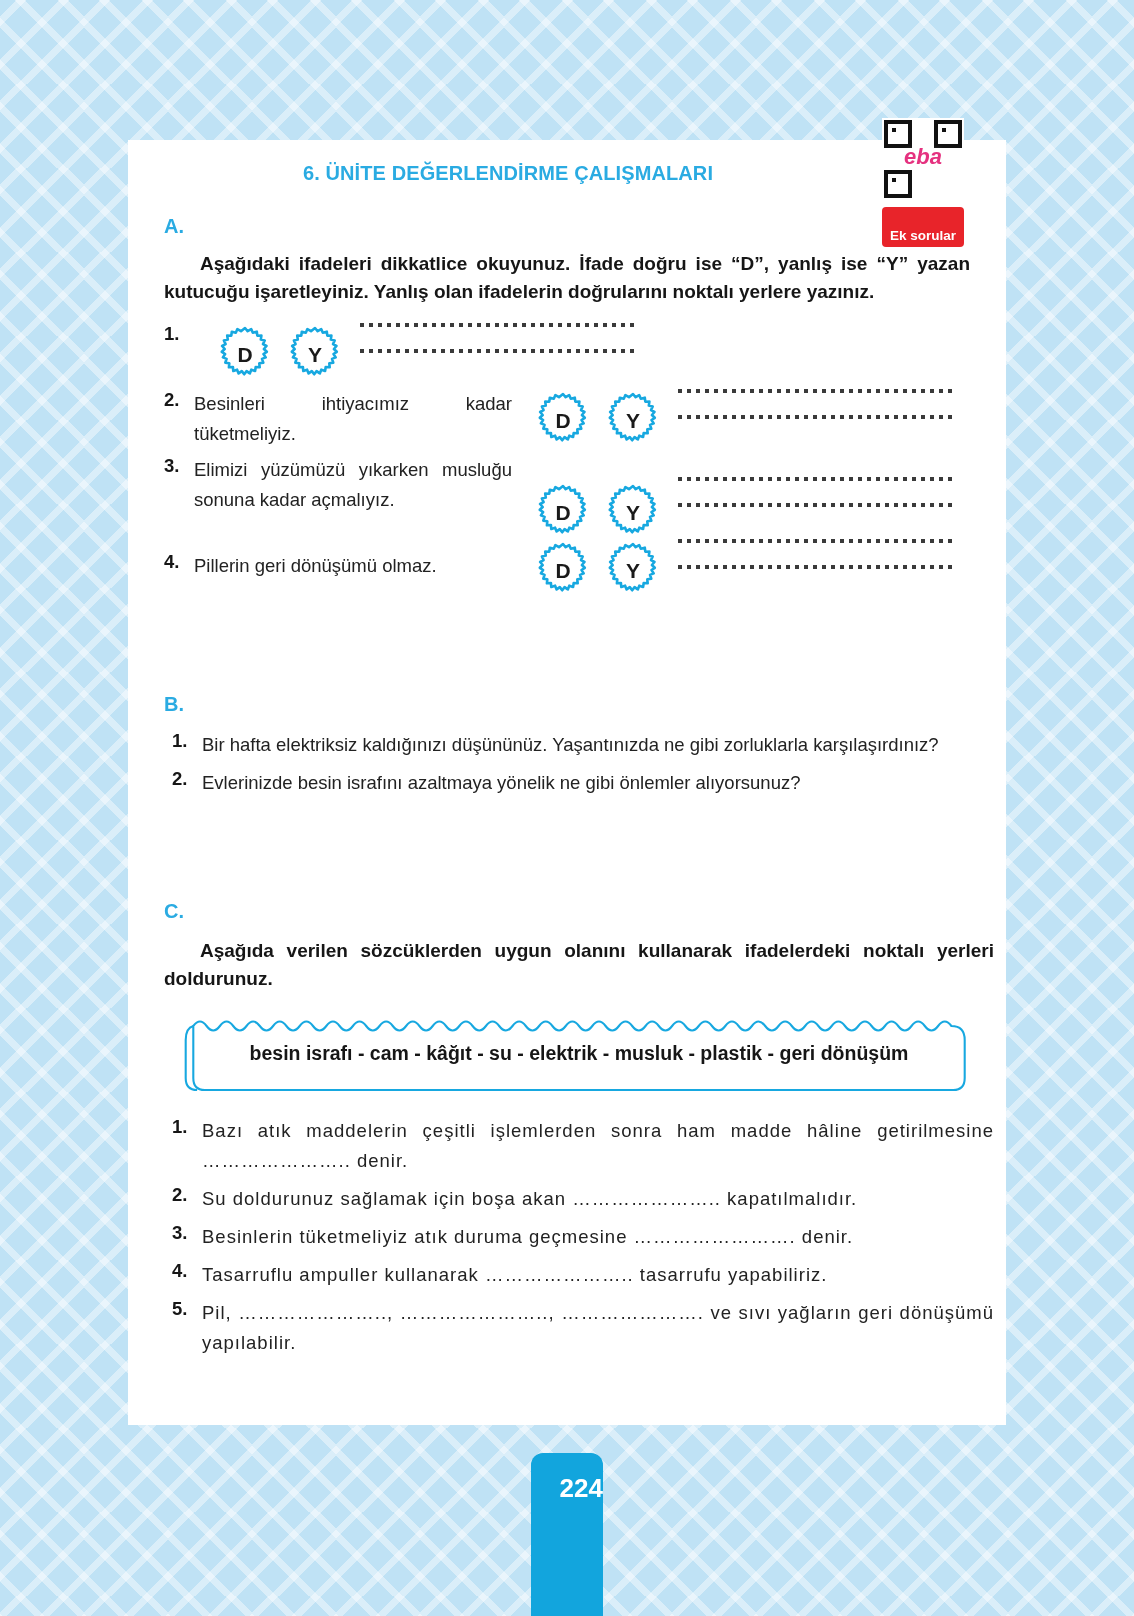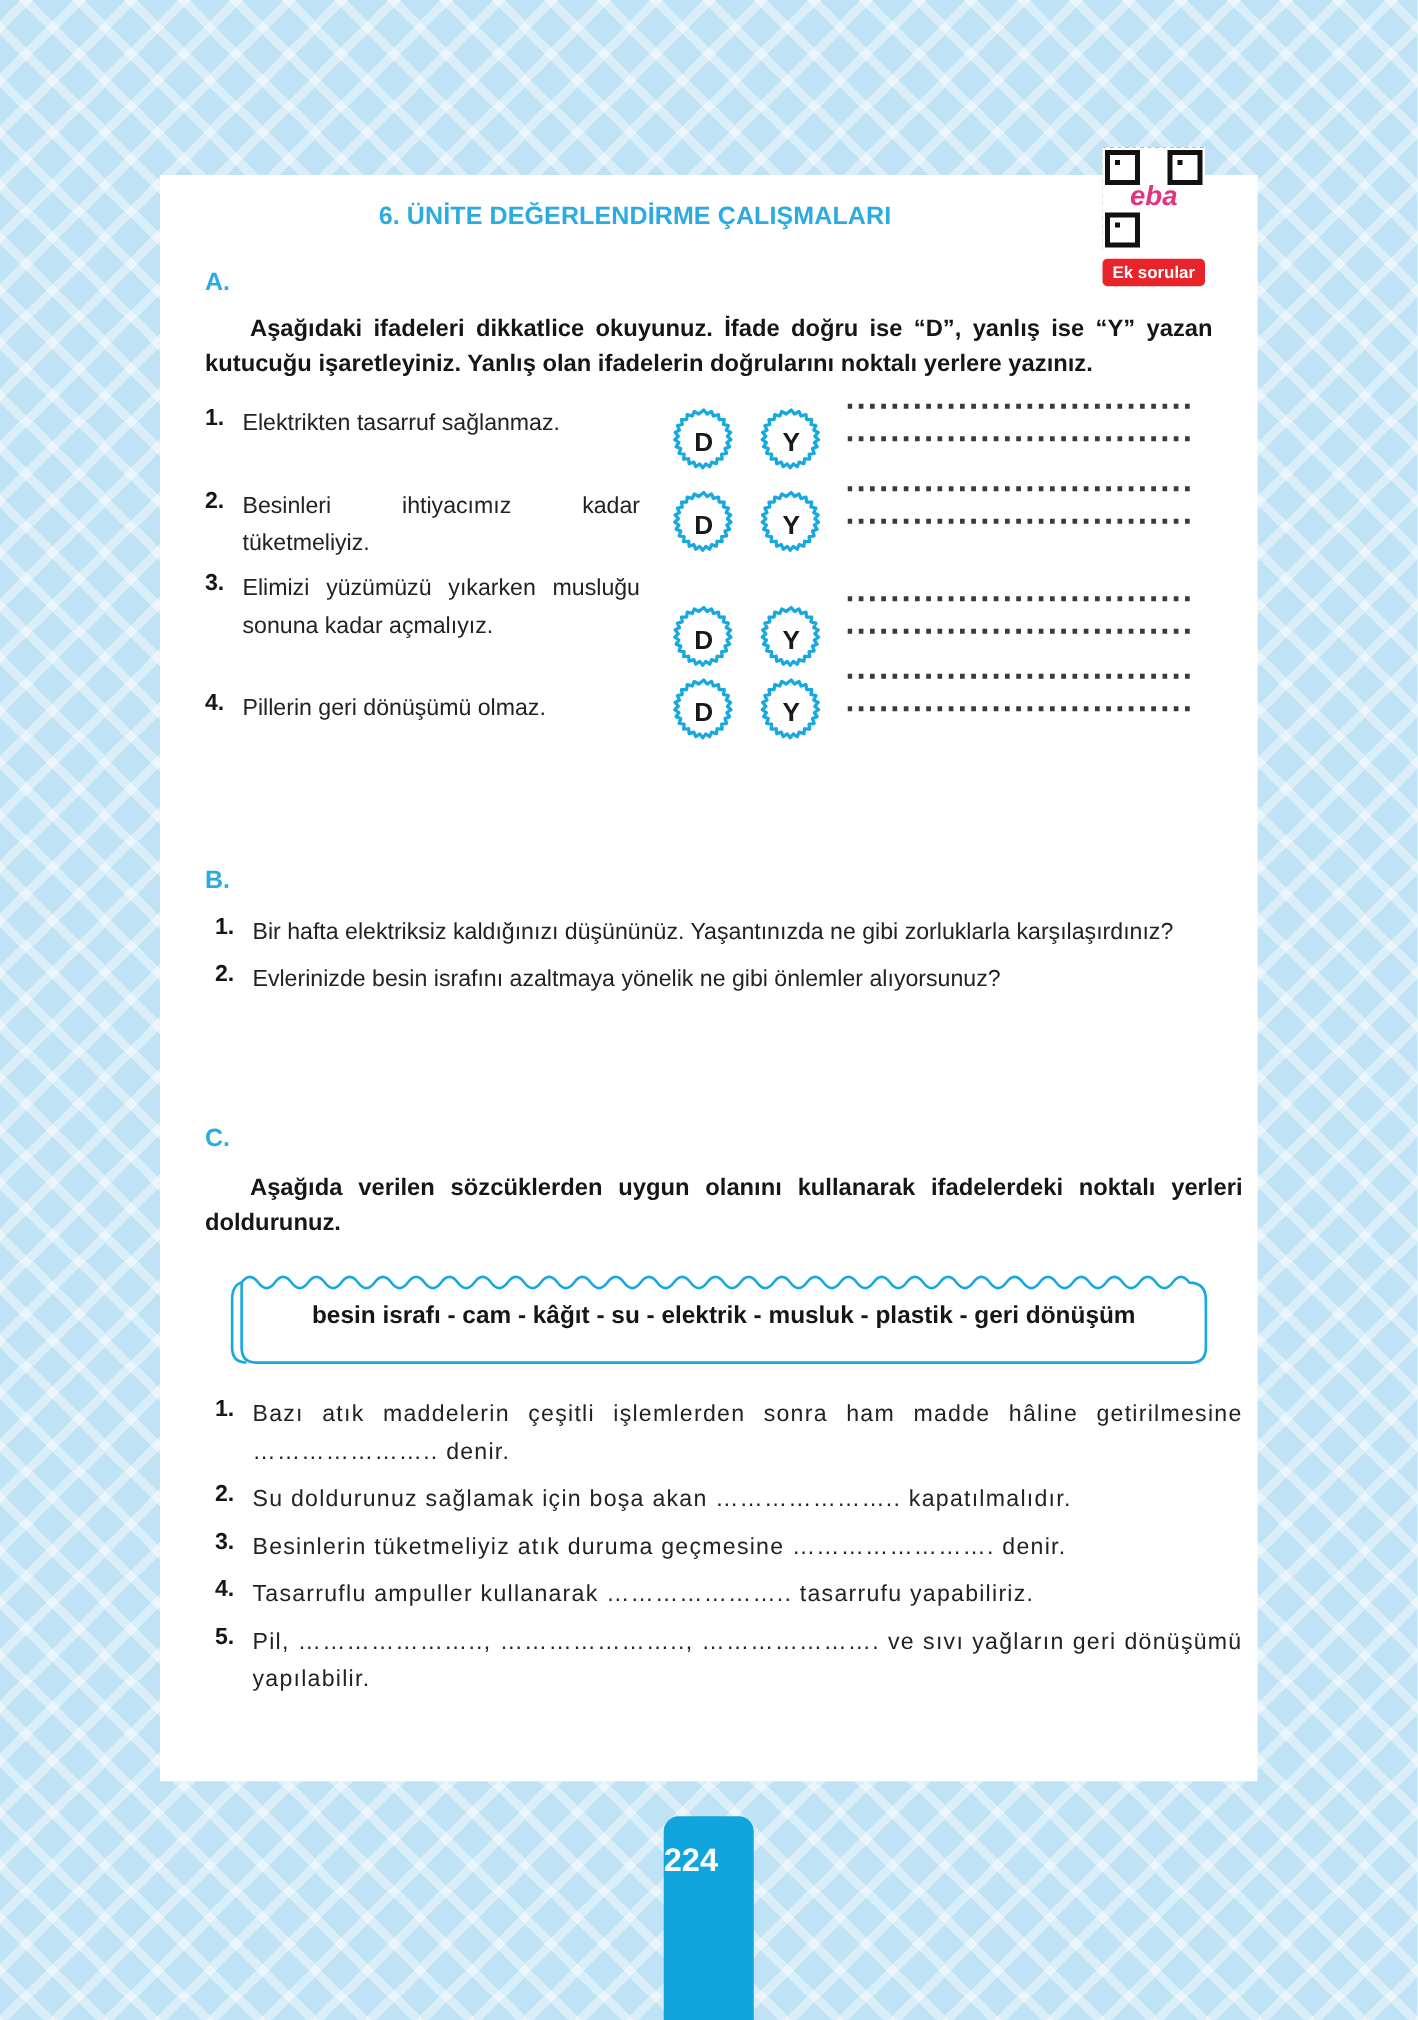--- a/index.html
+++ b/index.html
@@ -101,21 +101,21 @@
   }
   .ek-badge {
     margin-top: 7px;
     display: block;
     background: #e8242a;
     color: #ffffff;
     font-size: 13.5px;
     font-weight: bold;
     text-align: center;
     border-radius: 4px;
-    padding: 3px 0 4px 0;
+    padding: 21px 0 4px 0;
     width: 100%;
     border: none;
     font-family: "Liberation Sans", sans-serif;
     cursor: pointer;
   }
 
   
   .sec-letter {
     color: #2aabe2;
     font-size: 20px;
@@ -230,21 +230,21 @@
     left: 50%;
     transform: translateX(-50%);
     top: 1453px;
     width: 72px;
     height: 163px;
     background: #12a5dd;
     border-radius: 12px 12px 0 0;
     color: #ffffff;
     font-size: 26px;
     font-weight: bold;
-    text-align: left;
+    text-align: right;
     padding-top: 20px;
     box-sizing: border-box;
   }
 
   .fill-dots { letter-spacing: 1px; }
 </style>
 </head>
 <body>
 
 <div class="page-card">
@@ -261,21 +261,20 @@
     <button class="ek-badge">Ek sorular</button>
   </div>
 
   <div style="position:absolute; left:36px; top:75px; width:806px;">
     <div class="sec-letter">A.</div>
 
     <div class="lead" style="margin-top:12px;">Aşağıdaki ifadeleri dikkatlice okuyunuz. İfade doğru ise “D”, yanlış ise “Y” yazan kutucuğu işaretleyiniz. Yanlış olan ifadelerin doğrularını noktalı yerlere yazınız.</div>
 
     <div class="qrow" style="margin-top:18px;">
       <div class="qnum">1.</div>
-      <div class="qtext a-item-text">Elektrikten tasarruf sağlanmaz.</div>
       <div class="dy-pair" style="margin-left:22px; margin-top:2px;">
         <div class="scallop">
           <svg viewBox="0 0 58 58" aria-hidden="true">
               <path d="M29 3
             L31.6 6.2 L35.2 4.1 L36.8 7.8 L40.8 6.7 L41.3 10.7 L45.4 10.6 L44.8 14.6 L48.7 15.5 L47 19.1
             L50.5 21 L47.9 24 L50.8 26.8 L47.5 29 L49.7 32.4 L46 33.9 L47.3 37.7 L43.3 38.3 L43.7 42.3
             L39.7 42 L39.1 46 L35.3 44.7 L33.8 48.4 L30.6 46.1 L28.2 49.3 L25.8 46.1 L22.6 48.4 L21.1 44.7
             L17.3 46 L16.9 42 L12.9 42.3 L13.3 38.3 L9.3 37.7 L10.6 33.9 L6.9 32.4 L9.1 29 L5.8 26.8
             L8.7 24 L6.1 21 L9.6 19.1 L7.9 15.5 L11.8 14.6 L11.2 10.6 L15.3 10.7 L15.8 6.7 L19.8 7.8
             L21.4 4.1 L25 6.2 Z" fill="none" stroke="#17a8e0" stroke-width="2.6" stroke-linejoin="round"></path>

